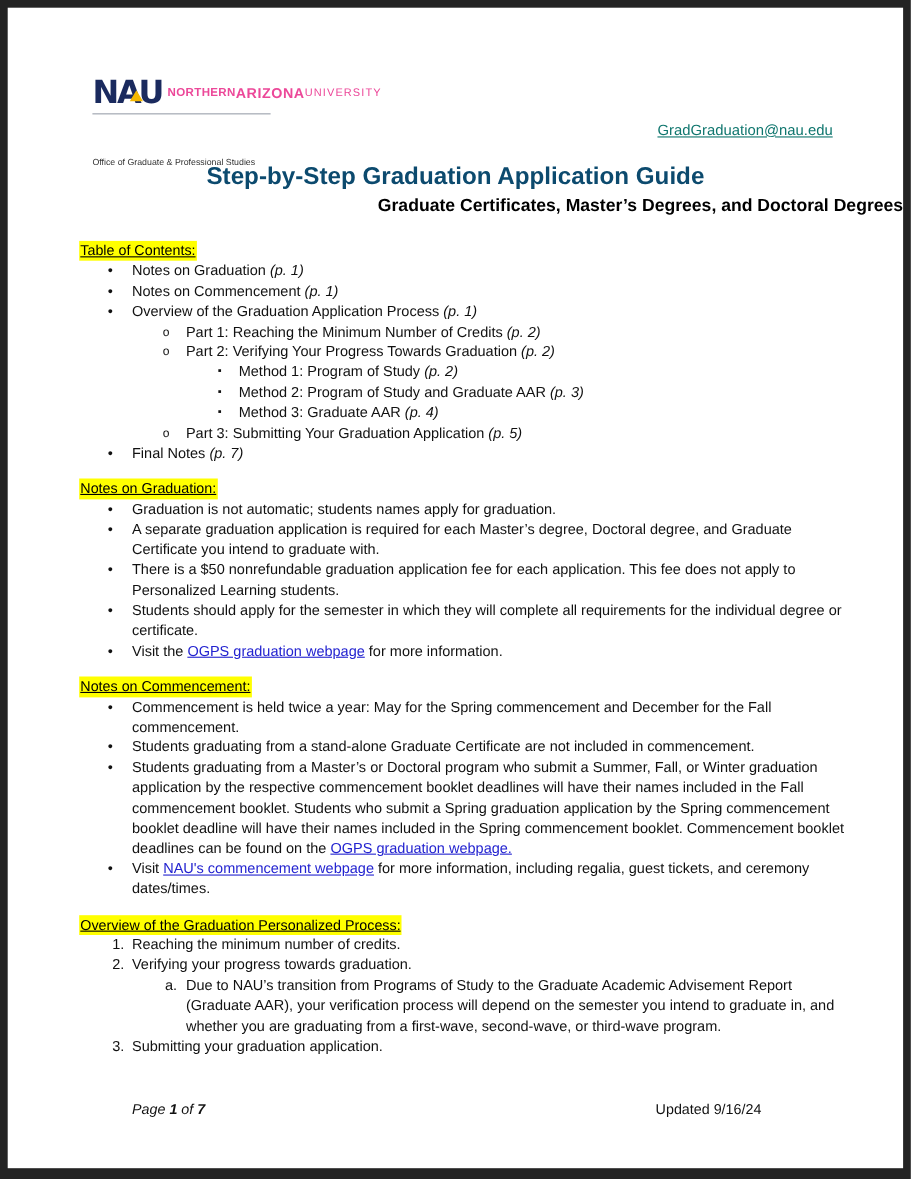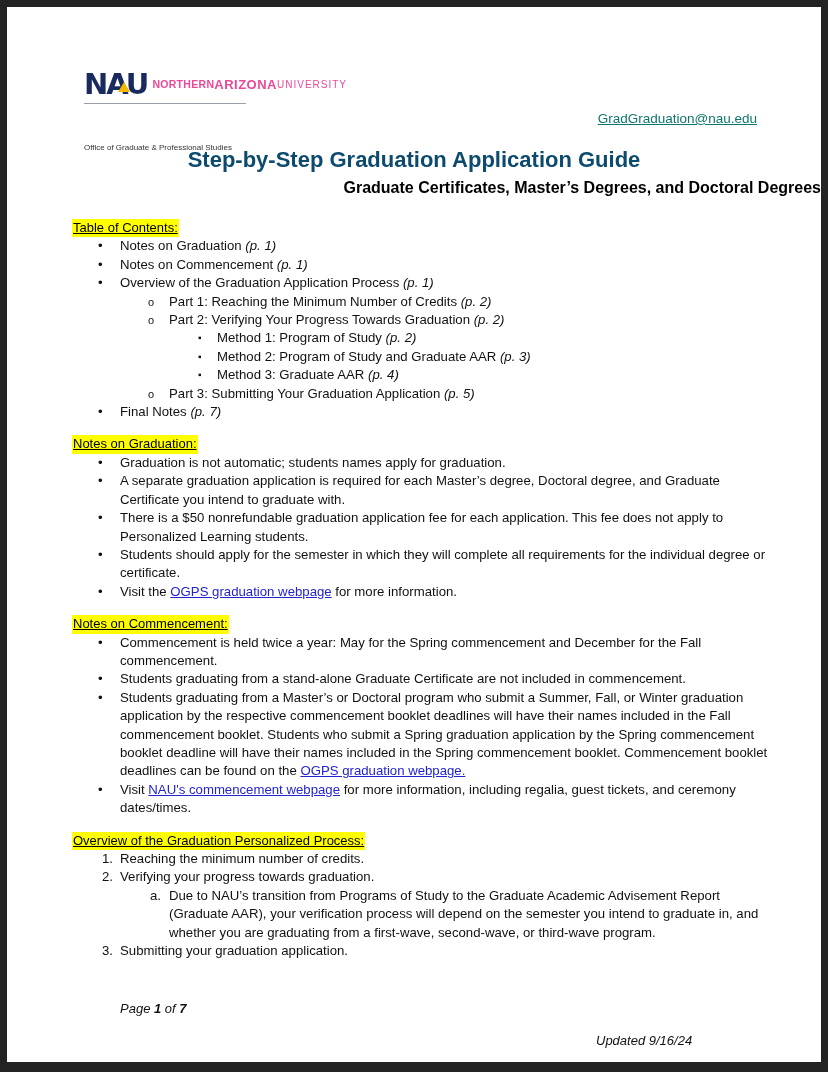--- a/index.html
+++ b/index.html
@@ -63,21 +63,21 @@
   .lvl2 .bullet { left: 76px; font-size: 11px; }
   .lvl3 { padding-left: 145px; }
   .lvl3 .bullet { left: 126px; font-size: 10px; }
   .pg { font-style: italic; }
   .link { color: #2323d0; text-decoration: underline; }
   .num .bullet { left: 30px; }
   .sub-a { padding-left: 97px; }
   .sub-a .bullet { left: 78px; }
 
   .footer-left { position: absolute; left: 65px; top: 994px; font-size: 13px; font-style: italic; margin-left: 48px; }
-  .footer-right { position: absolute; left: 589px; top: 1026px; font-size: 13px; font-style: italic; }
+  .footer-right { position: absolute; left: 589px; top: 994px; font-size: 13px; }
 </style>
 </head>
 <body>
 
 <div class="page">
 <div class="doc">
 
   <div class="logo">
     <div class="logo-row">
       <div class="logo-nau">

